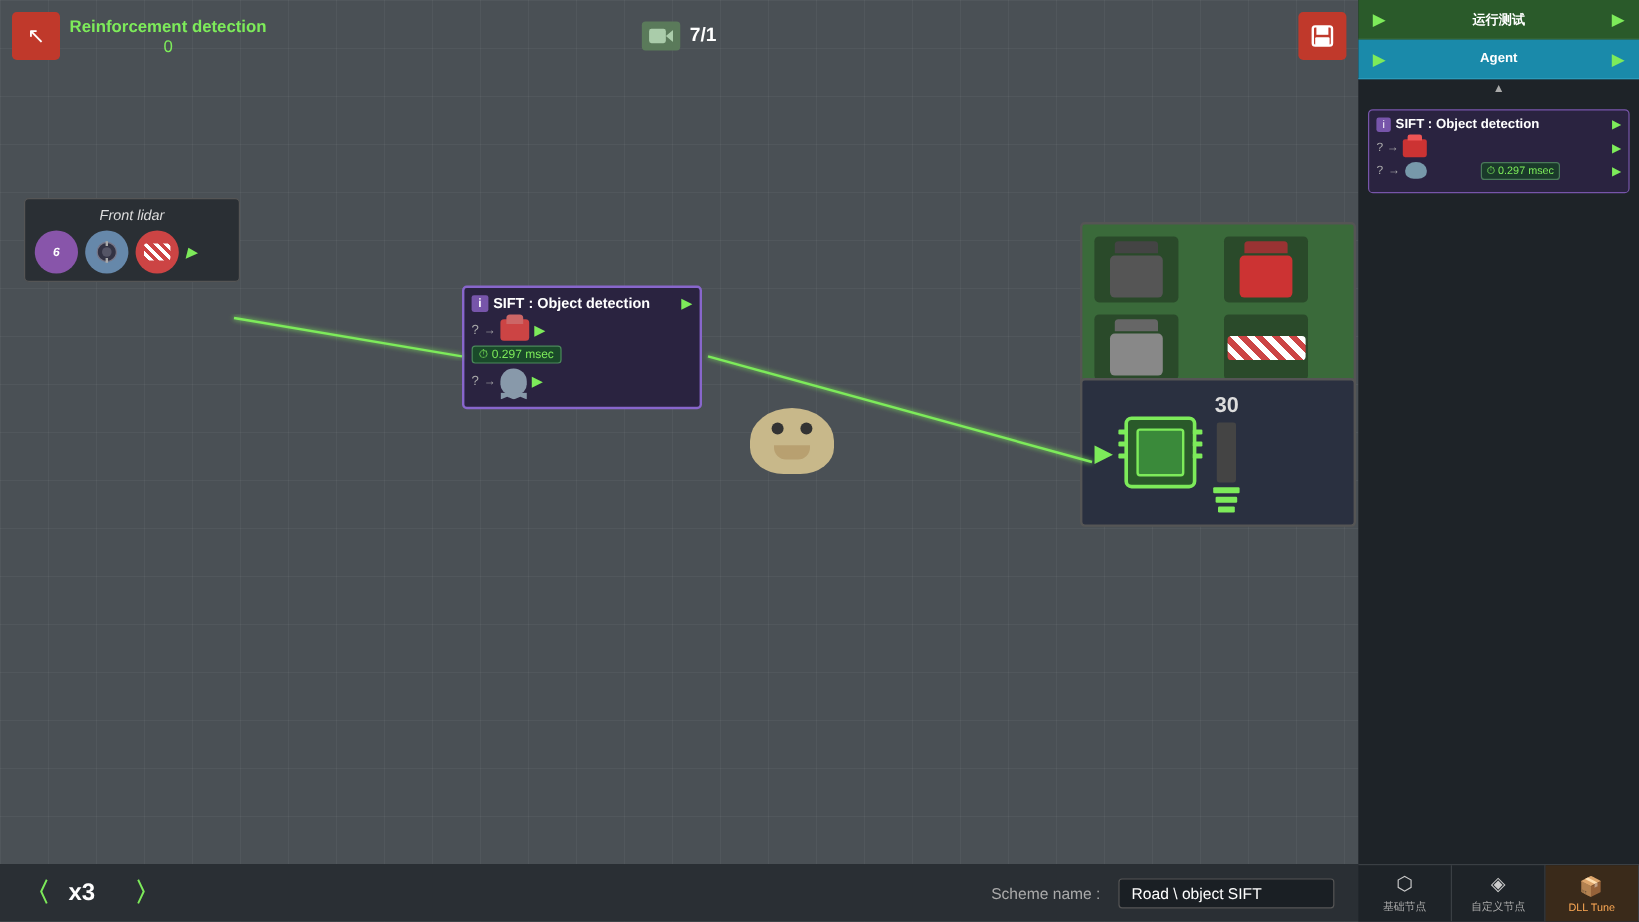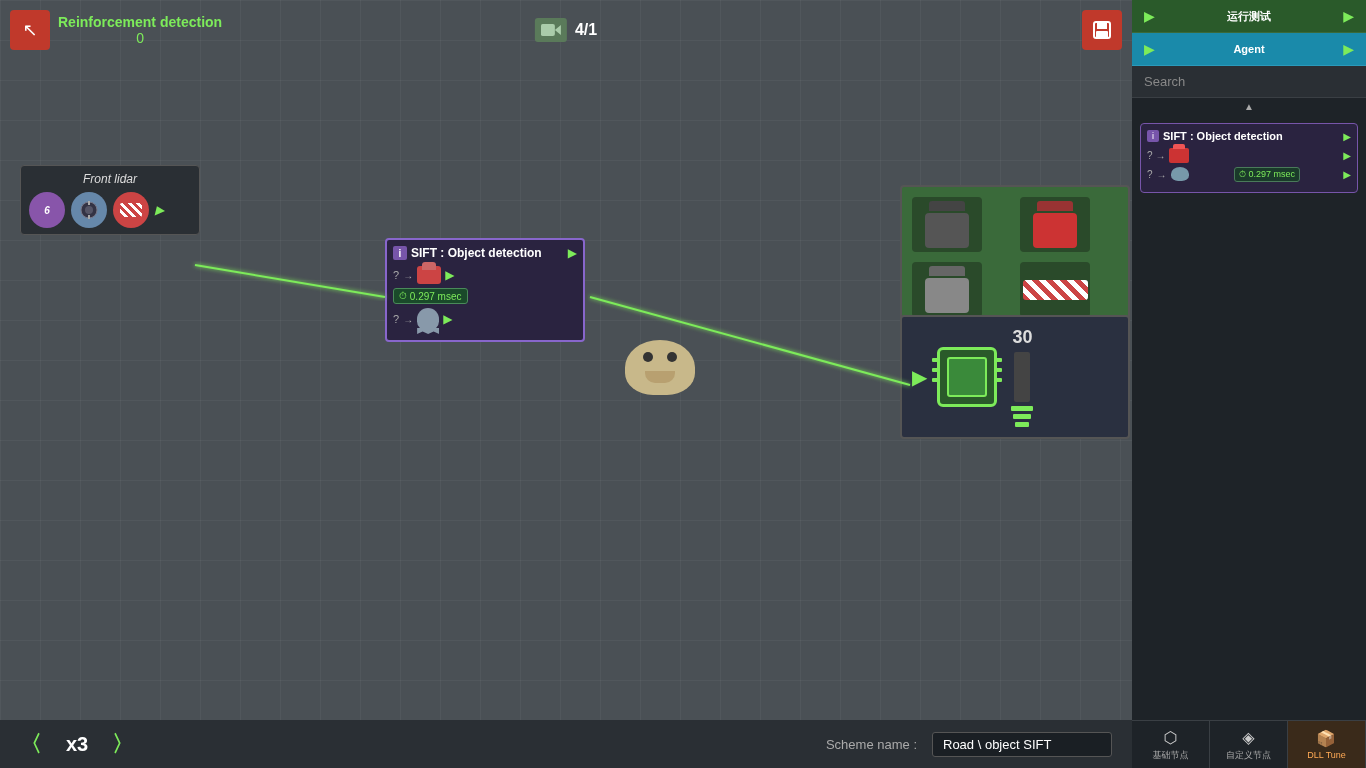--- a/index.html
+++ b/index.html
@@ -385,21 +385,20 @@
       font-size: 22px;
       cursor: pointer;
       font-weight: bold;
     }
 
     #multiplier-display {
       color: white;
       font-size: 20px;
       font-weight: bold;
       min-width: 40px;
-      text-align: center;
     }
 
     #scheme-label {
       color: #aaa;
       font-size: 13px;
       margin-left: auto;
     }
 
     #scheme-name-input {
       background: #1a1f24;
@@ -647,21 +646,21 @@
       <span id="rl-score">0</span>
     </div>
 
     <div id="counter-area">
       <div id="counter-icon">
         <svg width="20" height="16" viewBox="0 0 20 16">
           <rect x="0" y="2" width="14" height="12" fill="#aaccaa" rx="2"></rect>
           <polygon points="14,8 20,3 20,13" fill="#aaccaa"></polygon>
         </svg>
       </div>
-      <span id="counter-text">4/1</span>
+      <span id="counter-text">7/1</span>
     </div>
 
     <div id="save-button">
       <svg width="20" height="20" viewBox="0 0 20 20">
         <rect x="2" y="2" width="16" height="16" fill="none" stroke="white" stroke-width="2" rx="2"></rect>
         <rect x="5" y="2" width="10" height="7" fill="white"></rect>
         <rect x="4" y="11" width="12" height="7" fill="white" rx="1"></rect>
       </svg>
     </div>
   </div>
@@ -812,21 +811,20 @@
     <span class="sidebar-btn-text">运行测试</span>
     <span class="sidebar-play">▶</span>
   </div>
 
   <div class="sidebar-btn tune">
     <span class="sidebar-play">▶</span>
     <span class="sidebar-btn-text">Agent</span>
     <span class="sidebar-play">▶</span>
   </div>
 
-  <input id="search-box" type="text" placeholder="Search" style="">
 
   <div class="scroll-arrow">
     <span>▲</span>
   </div>
 
   <div id="sift-sidebar-panel">
     <div id="sift-sidebar-header">
       <div class="sidebar-info-btn">i</div>
       <span id="sift-sidebar-title">SIFT : Object detection</span>
       <span class="up-arrow-btn">▶</span>

